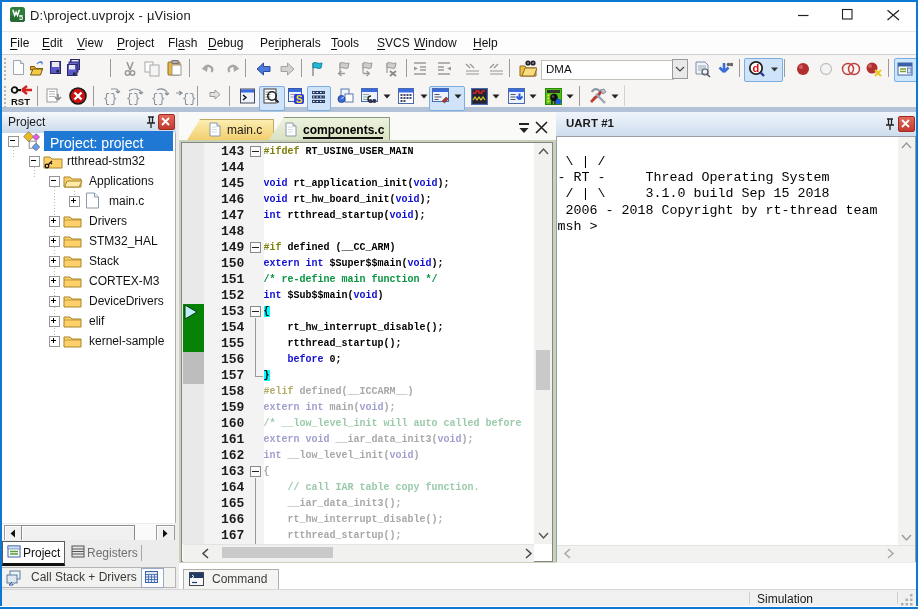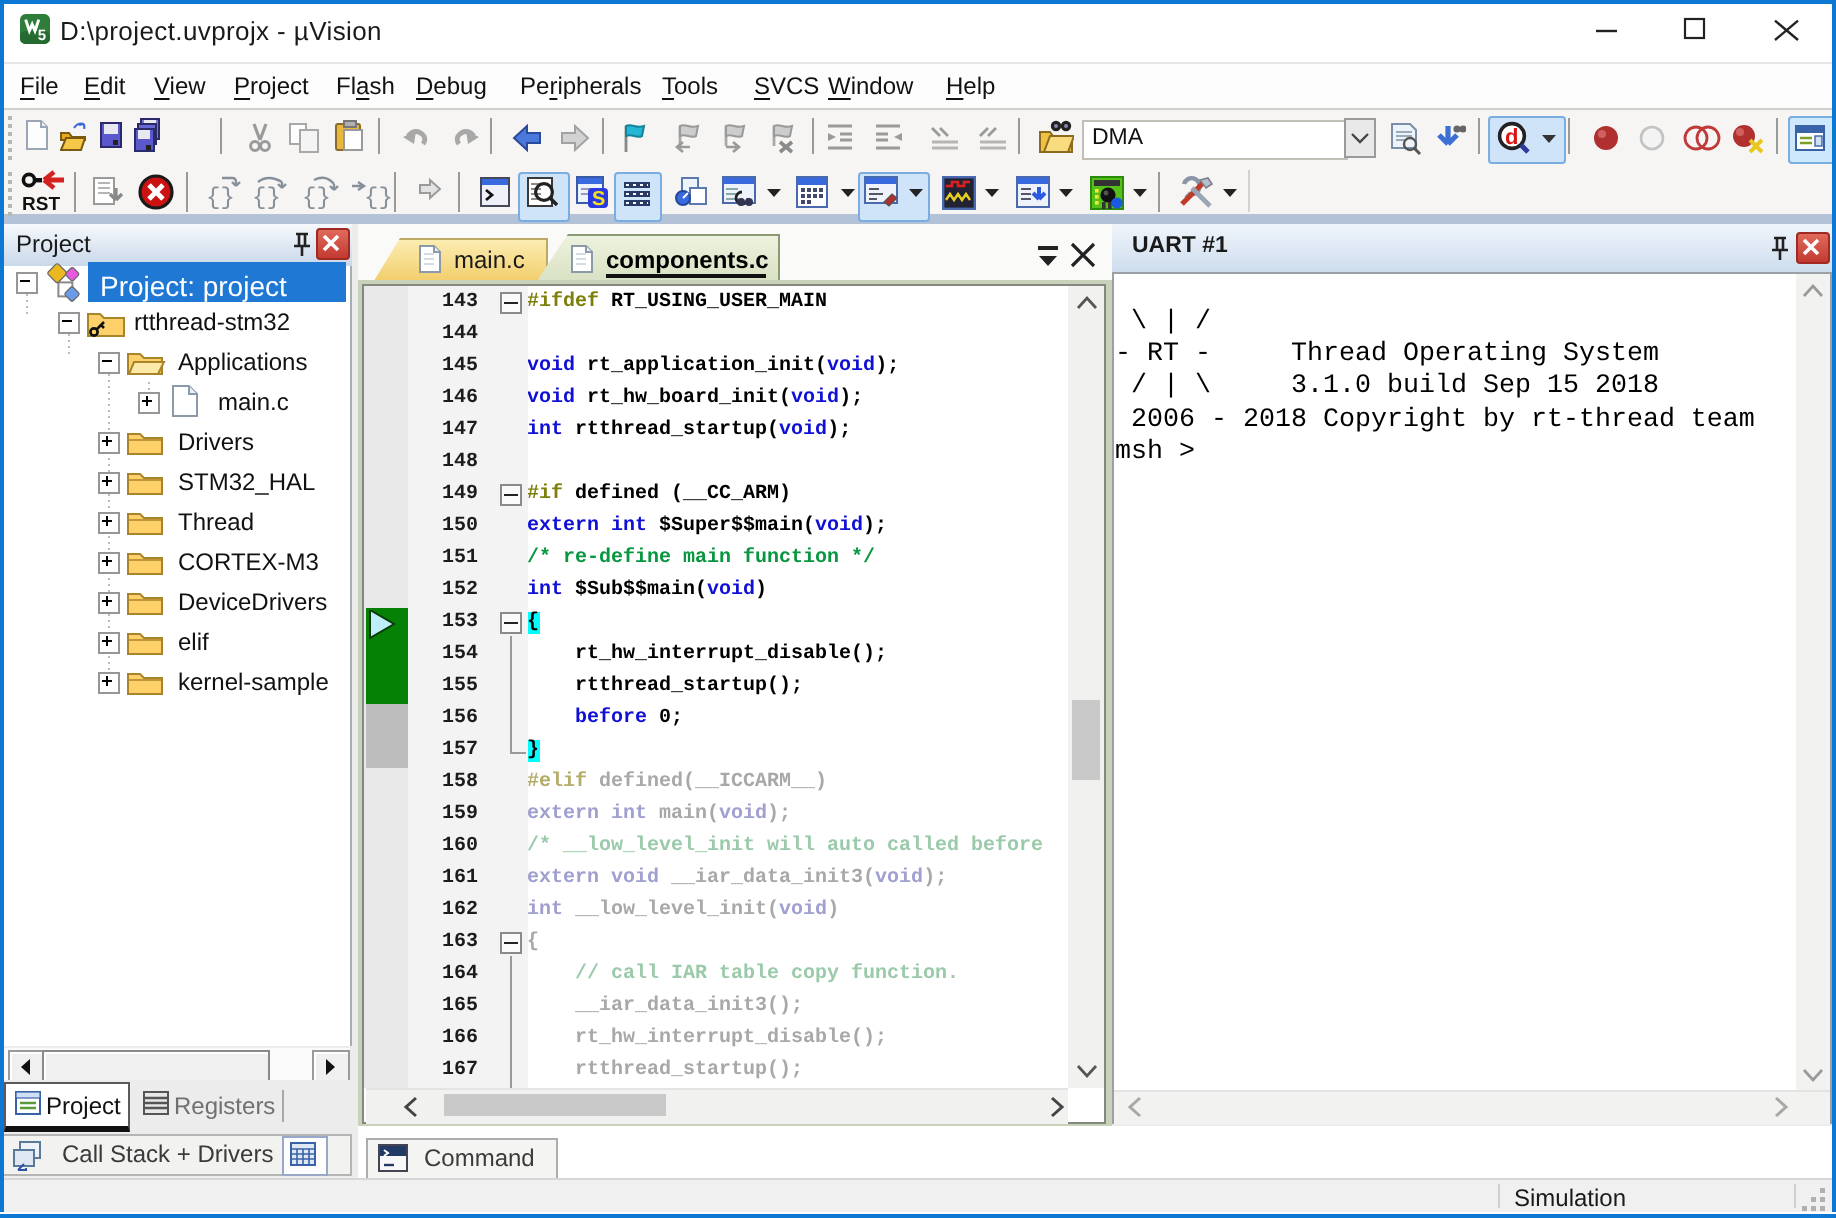--- a/index.html
+++ b/index.html
@@ -433,21 +433,21 @@
     </svg>
 <div class="tree-row" style="left:89px;top:234px">STM32_HAL</div>
 <div class="ebox" style="left:49px;top:236px">
       <i></i>
       <b></b>
     </div>
 <svg class="ab" style="left:63px;top:233px" width="21" height="16">
       <path d="M1 4h6l2 2h9v8H1z" fill="#fdd06a" stroke="#a8852a"></path>
       <path d="M1 7h17" stroke="#a8852a" stroke-width=".7"></path>
     </svg>
-<div class="tree-row" style="left:89px;top:254px">Thread</div>
+<div class="tree-row" style="left:89px;top:254px">Stack</div>
 <div class="ebox" style="left:49px;top:256px">
       <i></i>
       <b></b>
     </div>
 <svg class="ab" style="left:63px;top:253px" width="21" height="16">
       <path d="M1 4h6l2 2h9v8H1z" fill="#fdd06a" stroke="#a8852a"></path>
       <path d="M1 7h17" stroke="#a8852a" stroke-width=".7"></path>
     </svg>
 <div class="tree-row" style="left:89px;top:274px">CORTEX-M3</div>
 <div class="ebox" style="left:49px;top:276px">
@@ -547,21 +547,21 @@
     </svg>
 <div class="ab" style="left:179px;top:140px;width:377px;height:424px;background:#c8d1b9"></div>
 <div class="ab" style="left:181px;top:142px;width:372px;height:420px;background:#fff;border:1px solid #84887e;box-sizing:border-box"></div>
 <div class="ab" style="left:182px;top:143px;width:22px;height:401px;background:#e9e9e9"></div>
 <div class="ab" style="left:204px;top:143px;width:60px;height:401px;background:#f3f3f3"></div>
 <div class="ab" style="left:183px;top:304px;width:21px;height:48px;background:#058205"></div>
 <svg class="ab" style="left:184px;top:305px" width="16" height="15">
       <path d="M1 0 L13 7 L1 14z" fill="#bdeefa" stroke="#0a3a0a" stroke-width="1"></path>
     </svg>
 <div class="ab" style="left:183px;top:352px;width:21px;height:32px;background:#bdbdbd"></div>
-<pre class="ab mono" style="left:221px;top:144px;font-size:10px;line-height:16px;font-weight:700;color:#1c1c1c;text-align:right">143
+<pre class="ab mono" style="left:221px;top:144px;font-size:13px;line-height:16px;font-weight:700;color:#1c1c1c;text-align:right">143
 144
 145
 146
 147
 148
 149
 150
 151
 152
 153

